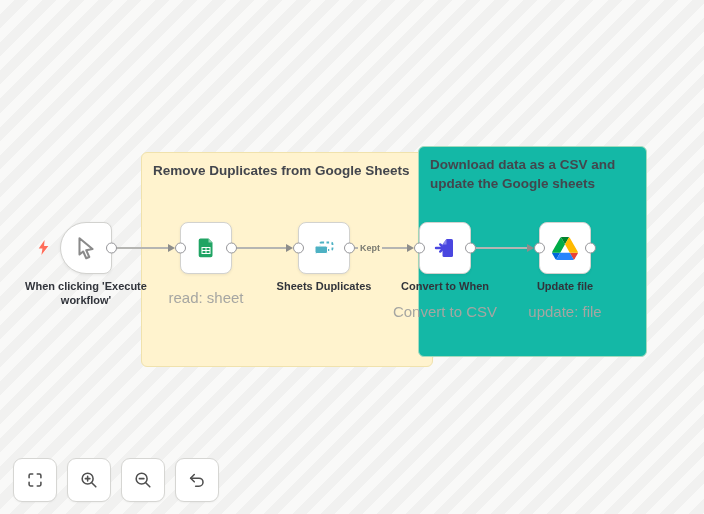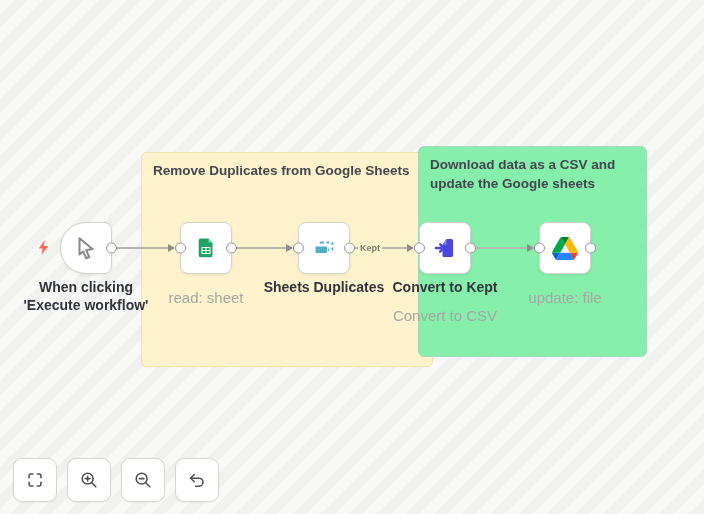--- a/index.html
+++ b/index.html
@@ -8,21 +8,21 @@
     font-family:"Liberation Sans","DejaVu Sans",sans-serif;
     background:#f8f8f7;
   }
   .canvas{
     position:absolute;inset:0;
     background:repeating-linear-gradient(135deg,#f9f9f8 0 10px,#f1f1f0 10px 20px);
   }
   
   .sticky{position:absolute;border-radius:6px;box-sizing:border-box;padding:8px 11px;z-index:1;}
   .sticky-1{left:141px;top:152px;width:292px;height:215px;background:#fff3ce;border:1px solid #f0e2ad;}
-  .sticky-2{left:418px;top:146px;width:229px;height:211px;background:#86efac;border:1px solid #a5dabd;}
+  .sticky-2{left:418px;top:146px;width:229px;height:211px;background:#14b8a6;border:1px solid #a5dabd;}
   .sticky-title{font-size:13.5px;font-weight:700;color:#43464d;line-height:1.42;}
   
   .wire{position:absolute;top:243px;height:10px;z-index:2;}
   .wire-line{position:absolute;left:4px;right:9px;top:4px;height:1.6px;background:#b5b5b2;}
   .wire-arrow{position:absolute;right:5px;top:1px;width:0;height:0;
     border-left:7px solid #8d8d8b;border-top:4px solid transparent;border-bottom:4px solid transparent;}
   .wire-label{position:absolute;left:8px;top:50%;transform:translateY(-50%);
     font-size:9px;color:#7b7b72;background:#fff3ce;padding:0 2px;line-height:1;font-weight:bold;}
   
   .node{position:absolute;top:222px;width:52px;height:52px;background:#fff;
@@ -33,21 +33,21 @@
   .node-removedup{left:298px;}
   .node-convert{left:419px;}
   .node-update{left:539px;}
   .port{position:absolute;width:9px;height:9px;border-radius:50%;background:#fff;
     border:1.5px solid #96969a;top:50%;transform:translateY(-50%);z-index:4;}
   .port-in{left:-6px;}
   .port-out{right:-6px;}
   .bolt{position:absolute;left:37px;top:240px;z-index:3;}
   
   .node-caption{position:absolute;top:279px;text-align:center;z-index:3;}
-  .node-name{font-size:14px;font-weight:600;color:#31343b;line-height:1.28;}
+  .node-name{font-size:11px;font-weight:600;color:#31343b;line-height:1.28;}
   .node-sub{font-size:15px;color:#a6a6a2;margin-top:10px;}
   .cap-trigger{left:21px;width:130px;}
   .cap-getrows{left:136px;width:140px;}
   .cap-removedup{left:254px;width:140px;}
   .cap-convert{left:375px;width:140px;}
   .cap-update{left:495px;width:140px;}
   
   .toolbar{position:absolute;left:0;top:458px;z-index:10;}
   .tb-btn{position:absolute;top:0;width:44px;height:44px;background:#fff;
     border:1px solid #d6d6d3;border-radius:9px;box-sizing:border-box;
@@ -160,24 +160,25 @@
 <div class="node-caption cap-trigger">
   <div class="node-name">When clicking 'Execute workflow'</div>
 </div>
 <div class="node-caption cap-getrows">
   <div class="node-sub">read: sheet</div>
 </div>
 <div class="node-caption cap-removedup">
   <div class="node-name">Sheets Duplicates</div>
 </div>
 <div class="node-caption cap-convert">
-  <div class="node-name">Convert to Kept</div>
+  <div class="node-name">Convert to When</div>
   <div class="node-sub">Convert to CSV</div>
 </div>
 <div class="node-caption cap-update">
+  <div class="node-name">Update file</div>
   <div class="node-sub">update: file</div>
 </div>
 
 <div class="toolbar">
   <div class="tb-btn tb-1">
     <span>
       <svg width="20" height="20" viewBox="0 0 22 22" fill="none" stroke="#4f4f4f" stroke-width="1.7" stroke-linecap="round">
         <path d="M4.5 8.5 V6 Q4.5 4.5 6 4.5 H8.5"></path>
         <path d="M13.5 4.5 H16 Q17.5 4.5 17.5 6 V8.5"></path>
         <path d="M17.5 13.5 V16 Q17.5 17.5 16 17.5 H13.5"></path>

